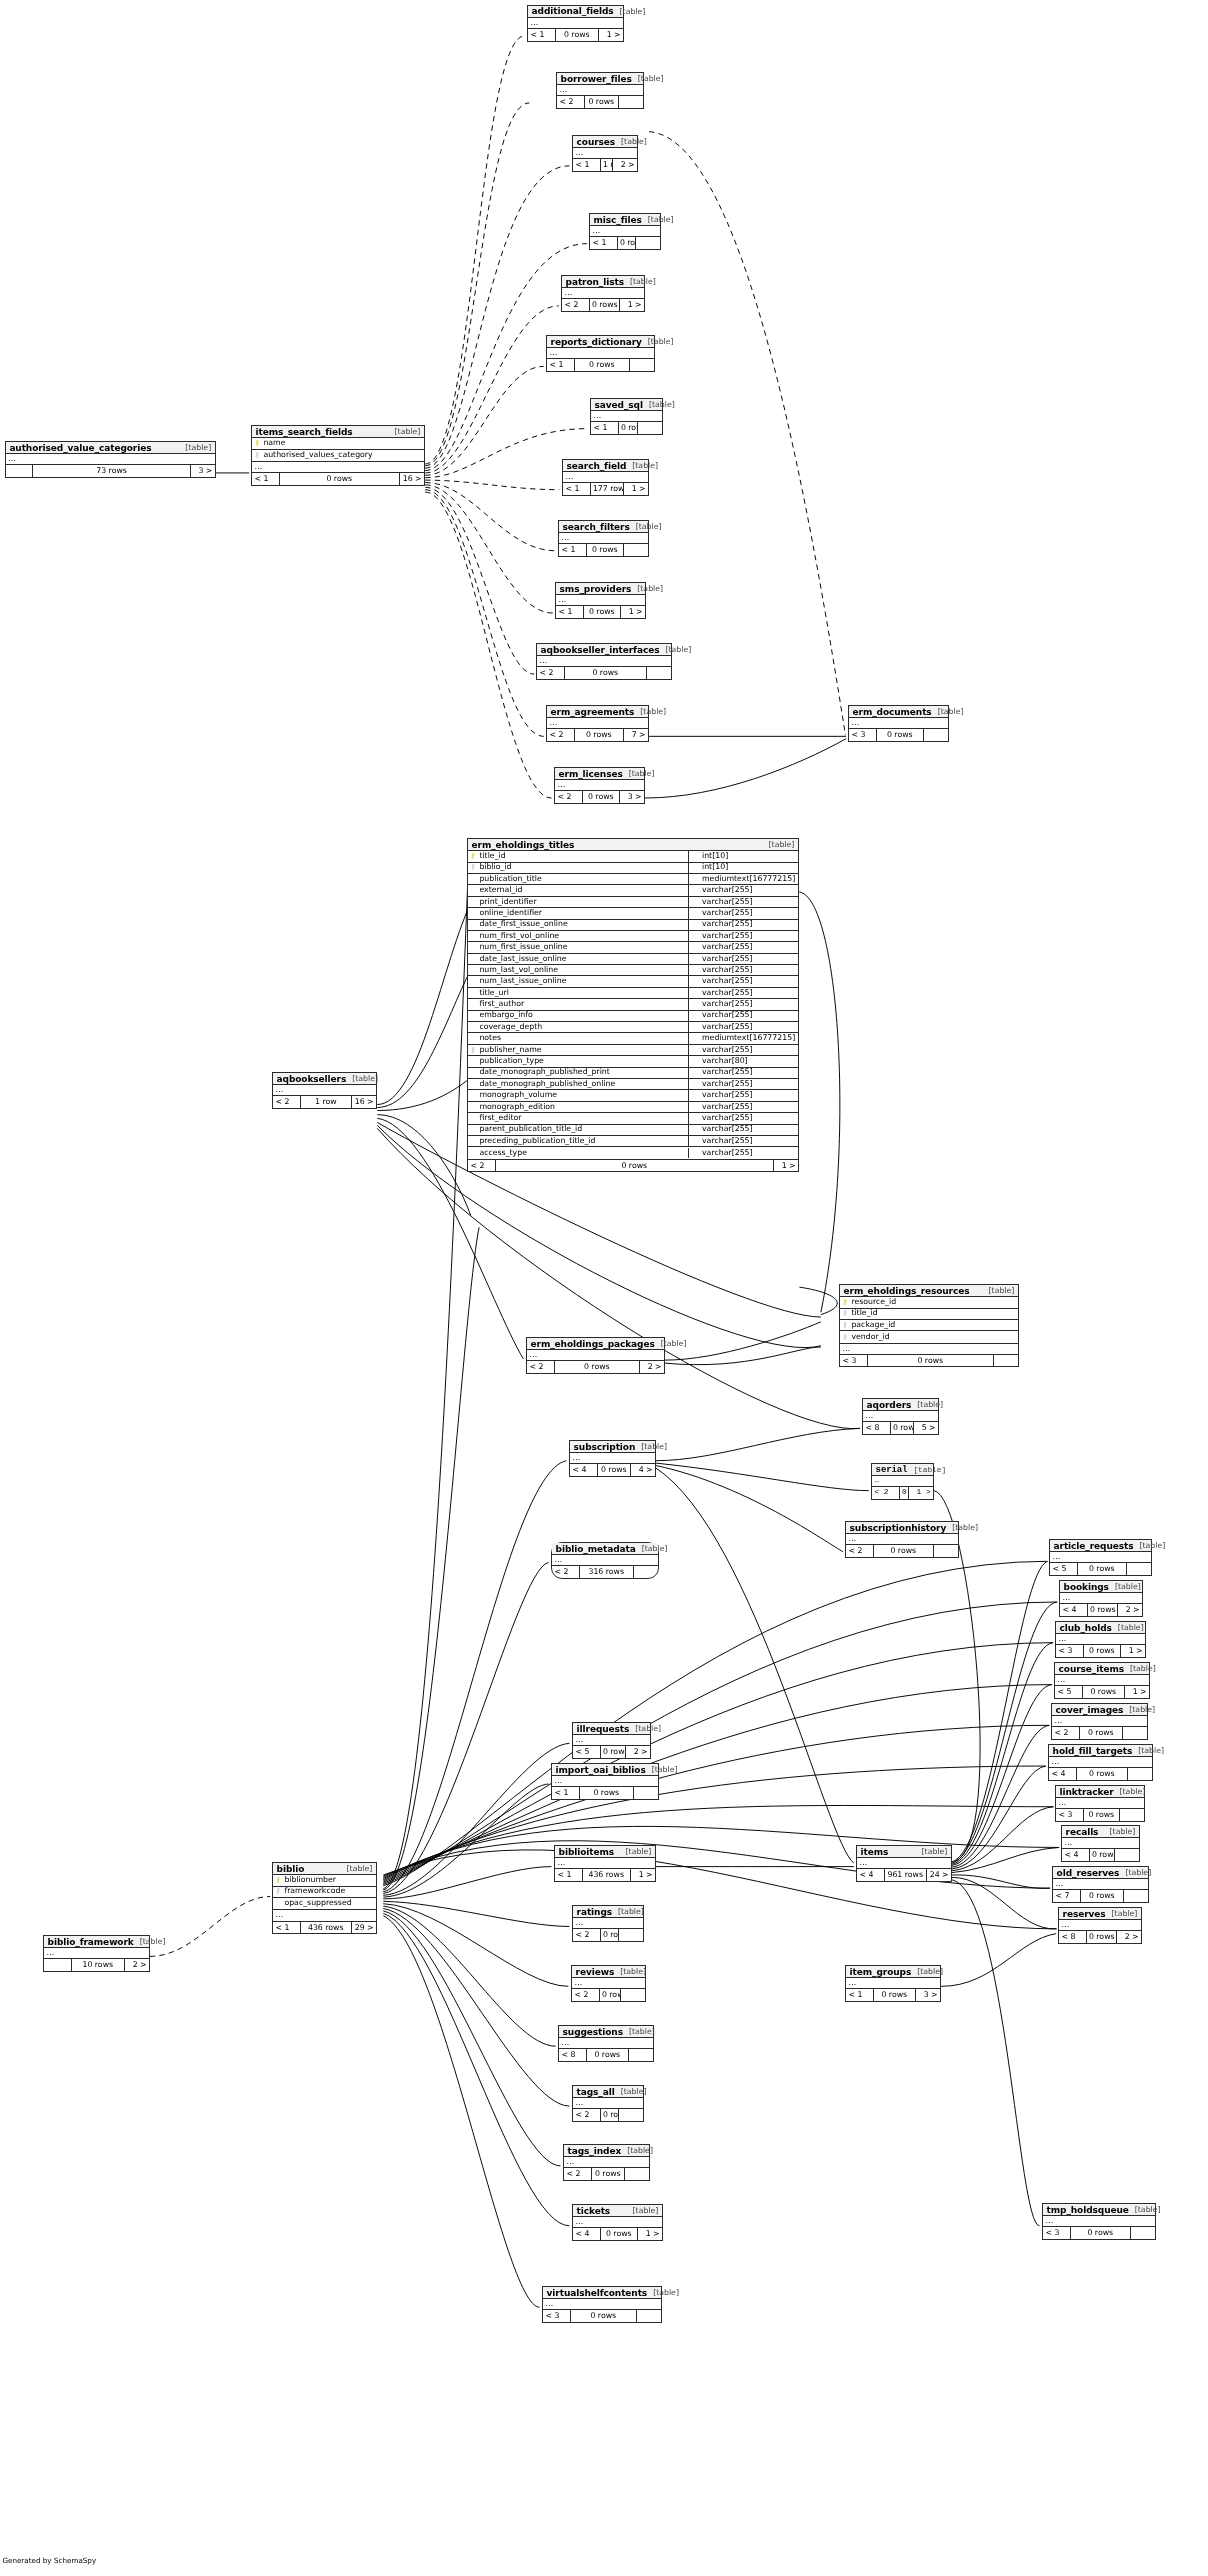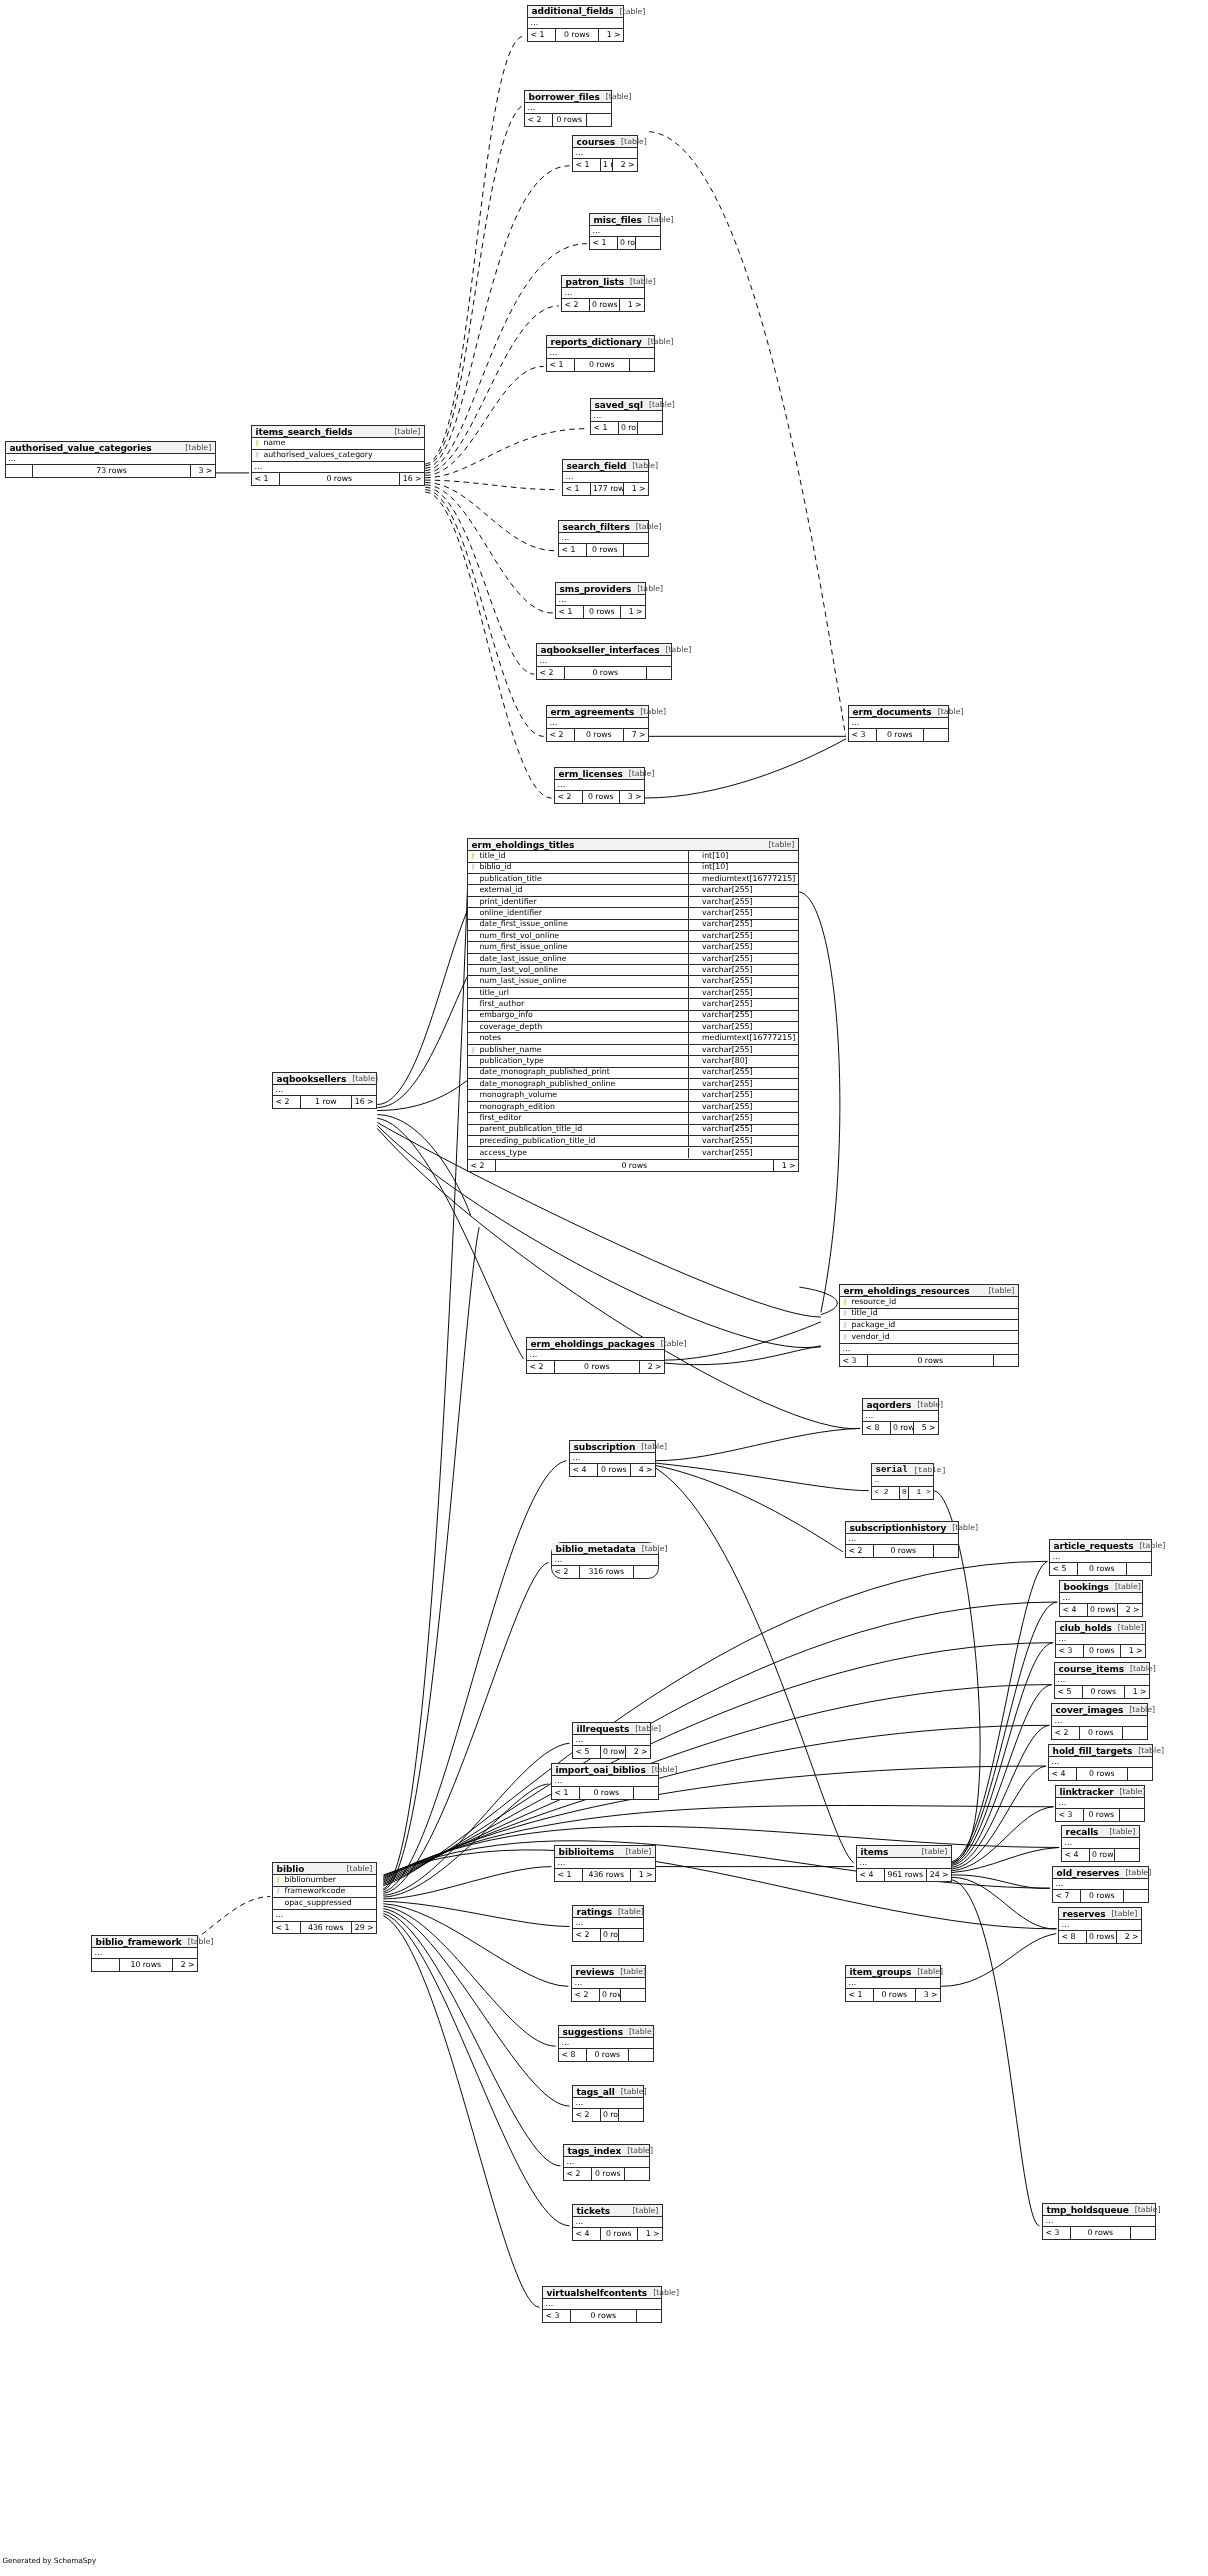--- a/index.html
+++ b/index.html
@@ -122,21 +122,21 @@
           <span class="nm">additional_fields</span>
           <span class="tg">[table]</span>
         </div>
         <div class="ell">…</div>
         <div class="ftr">
           <div class="c0" style="min-width: 27.5px;">&lt; 1</div>
           <div class="c1">0 rows</div>
           <div class="c2" style="min-width: 24px;">1 &gt;</div>
         </div>
       </div>
-      <div class="tbl" style="left: 524px; top: 72px; width: 88px; margin-top: 18px;">
+      <div class="tbl" style="left: 556px; top: 72px; width: 88px;">
         <div class="hdr">
           <span class="nm">borrower_files</span>
           <span class="tg">[table]</span>
         </div>
         <div class="ell">…</div>
         <div class="ftr">
           <div class="c0" style="min-width: 27.5px;">&lt; 2</div>
           <div class="c1">0 rows</div>
           <div class="c2" style="min-width: 24px;"></div>
         </div>
@@ -650,21 +650,21 @@
           <span class="nm">aqbooksellers</span>
           <span class="tg">[table]</span>
         </div>
         <div class="ell">…</div>
         <div class="ftr">
           <div class="c0" style="min-width: 27.5px;">&lt; 2</div>
           <div class="c1">1 row</div>
           <div class="c2" style="min-width: 24px;">16 &gt;</div>
         </div>
       </div>
-      <div class="tbl" style="left: 43px; top: 1935px; width: 107px; margin-left: 48px;">
+      <div class="tbl" style="left: 43px; top: 1935px; width: 107px;">
         <div class="hdr">
           <span class="nm">biblio_framework</span>
           <span class="tg">[table]</span>
         </div>
         <div class="ell">…</div>
         <div class="ftr">
           <div class="c0" style="min-width: 27.5px;"></div>
           <div class="c1">10 rows</div>
           <div class="c2" style="min-width: 24px;">2 &gt;</div>
         </div>

